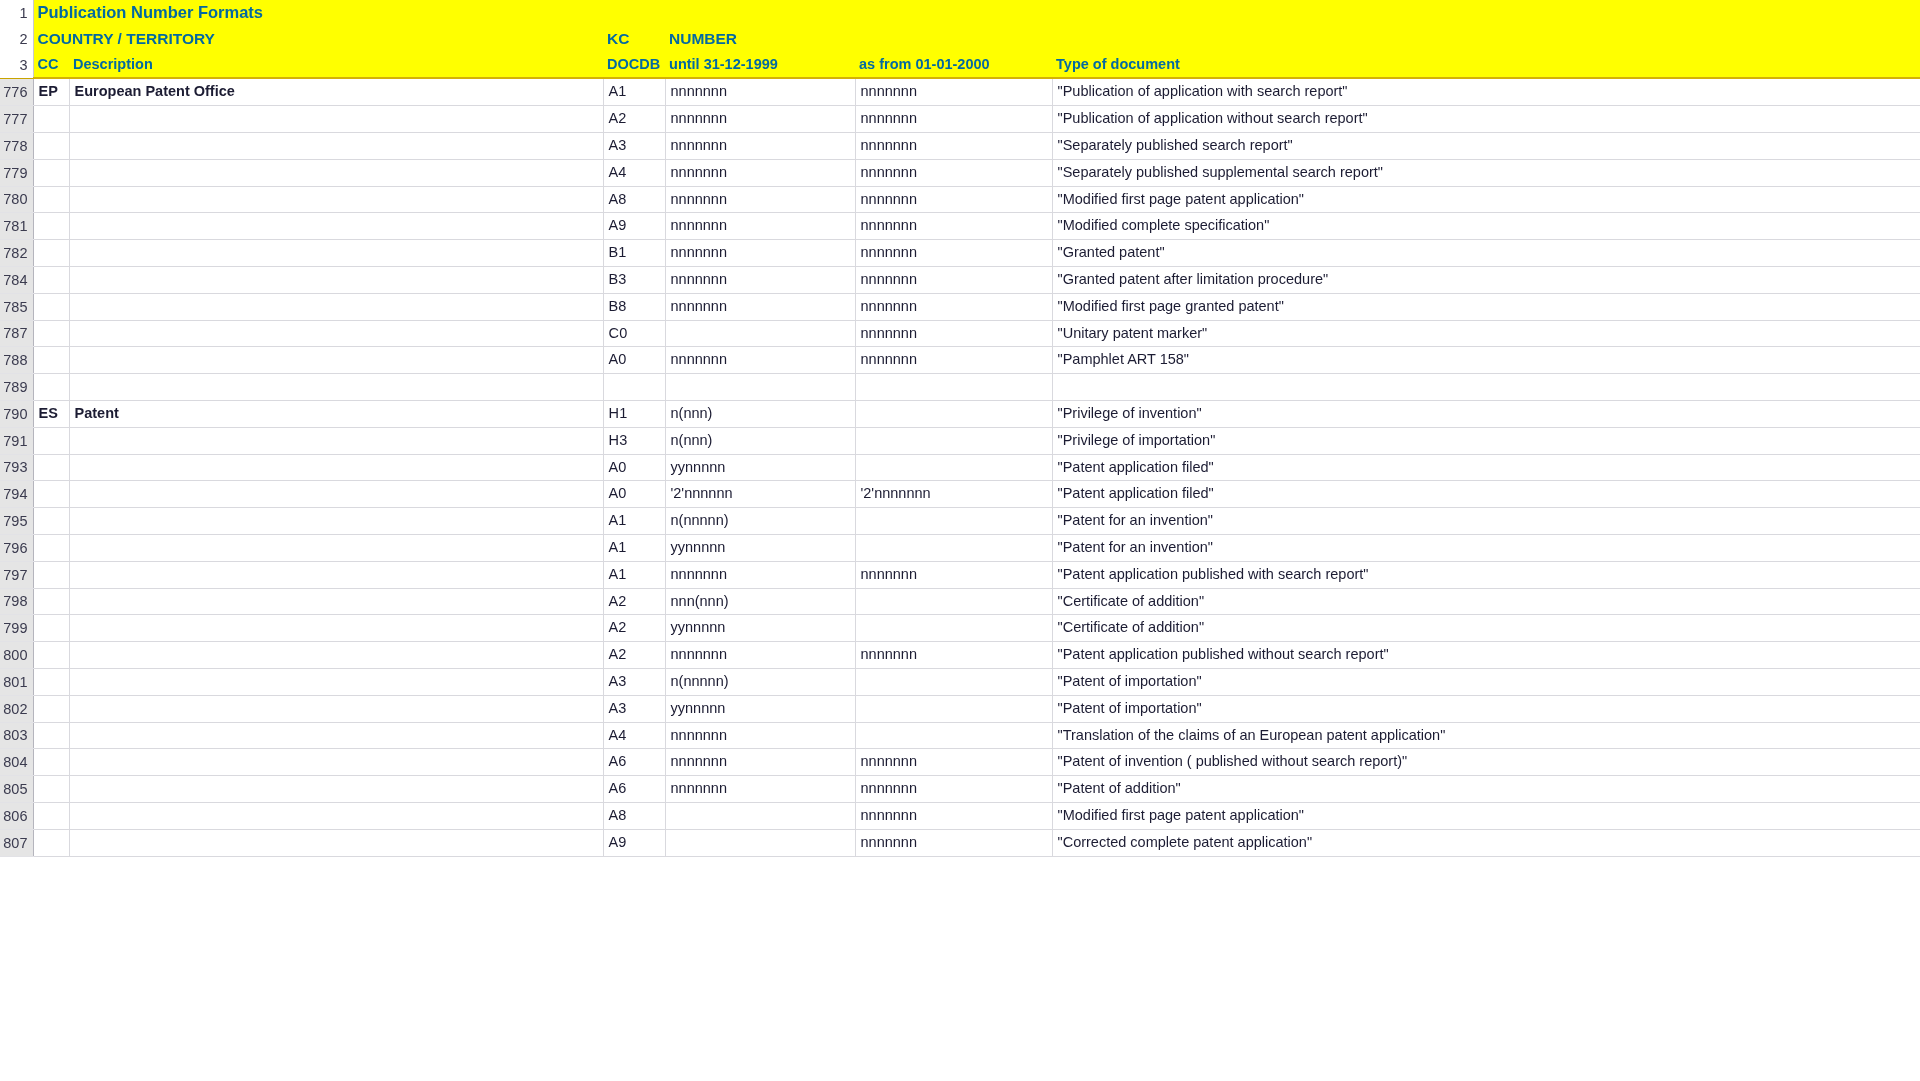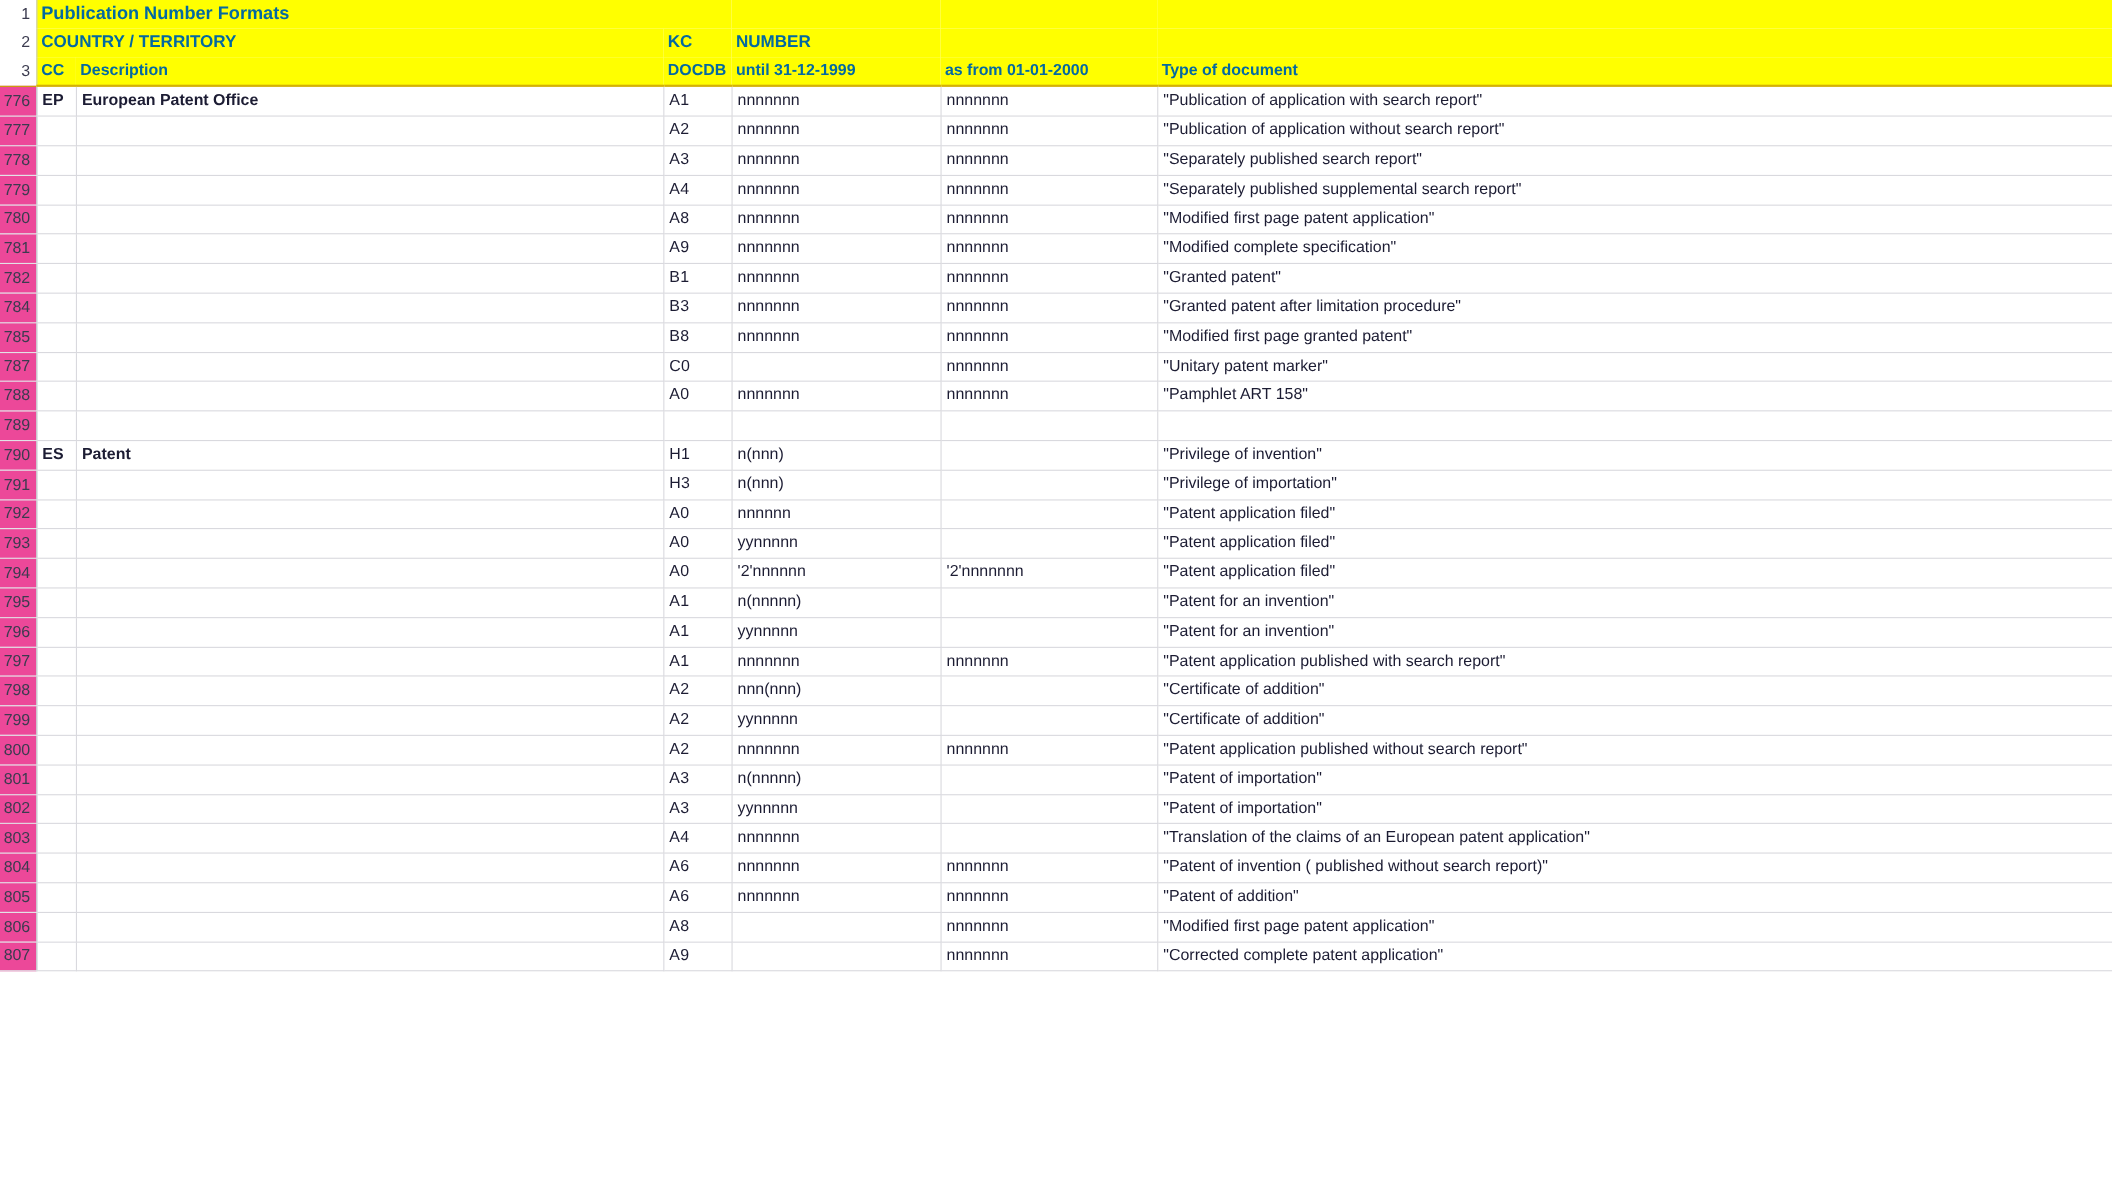--- a/index.html
+++ b/index.html
@@ -27,21 +27,21 @@
   col.c-rownum { width: 33px; }
   col.c-cc     { width: 36px; }
   col.c-desc   { width: 534px; }
   col.c-kc     { width: 62px; }
   col.c-num    { width: 190px; }
   col.c-asfrom { width: 197px; }
   col.c-type   { width: 868px; }
 
   
   td.rownum {
-    background: #ec4899;
+    background: #e5e5e5;
     color: #3b3b4f;
     font-size: 14.5px;
     text-align: right;
     padding: 0 5px 0 0;
     border-right: 1px solid #b5b5bd;
     border-bottom: 1px solid #e2e2e6;
     font-family: "Liberation Sans", sans-serif;
     white-space: nowrap;
     vertical-align: middle;
   }
@@ -253,29 +253,20 @@
         <tr class="data">
           <td class="rownum">791</td>
           <td class="cell bold"></td>
           <td class="cell bold"></td>
           <td class="cell kc">H3</td>
           <td class="cell ">n(nnn)</td>
           <td class="cell "></td>
           <td class="cell  last">"Privilege of importation"</td>
         </tr>
         <tr class="data">
-          <td class="rownum">792</td>
-          <td class="cell bold"></td>
-          <td class="cell bold"></td>
-          <td class="cell kc">A0</td>
-          <td class="cell ">nnnnnn</td>
-          <td class="cell "></td>
-          <td class="cell  last">"Patent application filed"</td>
-        </tr>
-        <tr class="data">
           <td class="rownum">793</td>
           <td class="cell bold"></td>
           <td class="cell bold"></td>
           <td class="cell kc">A0</td>
           <td class="cell ">yynnnnn</td>
           <td class="cell "></td>
           <td class="cell  last">"Patent application filed"</td>
         </tr>
         <tr class="data">
           <td class="rownum">794</td>

